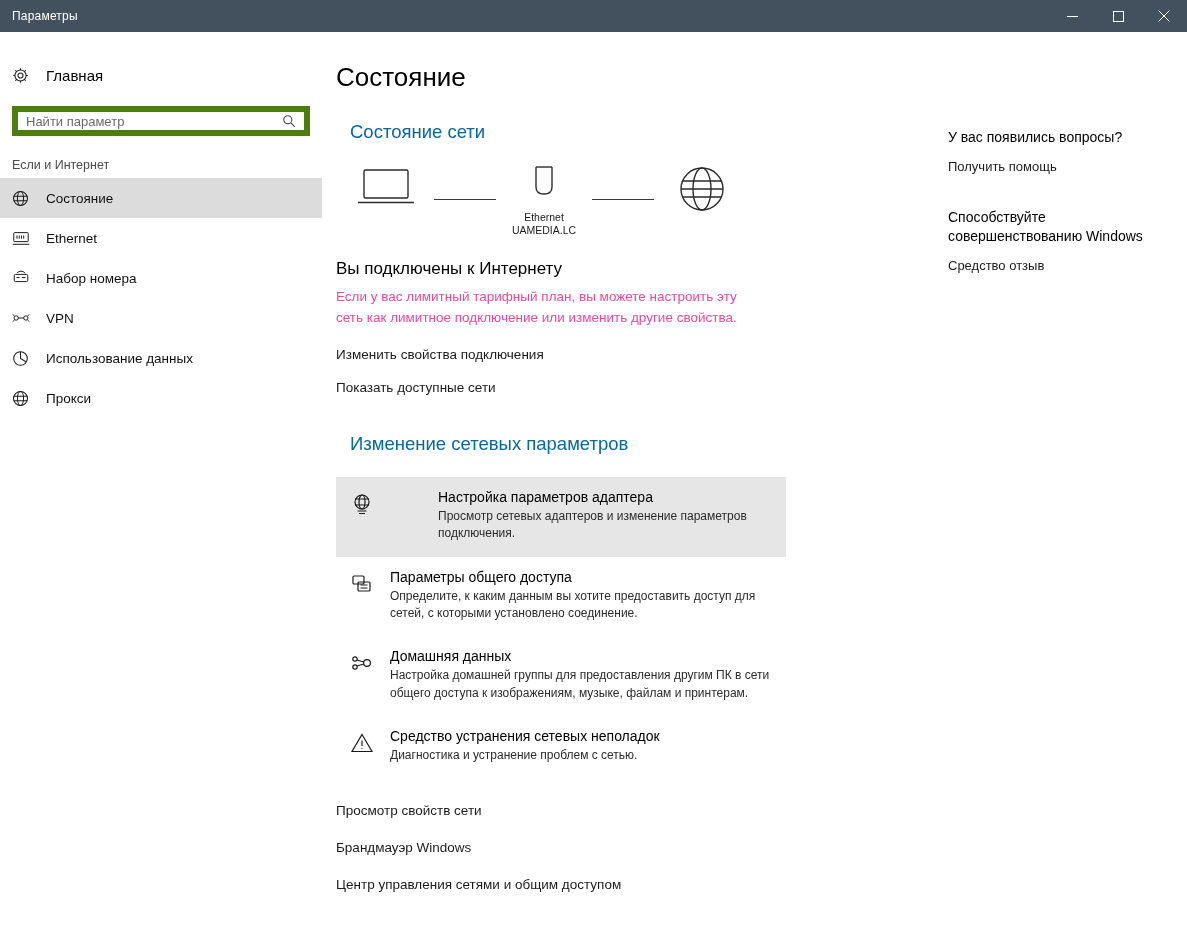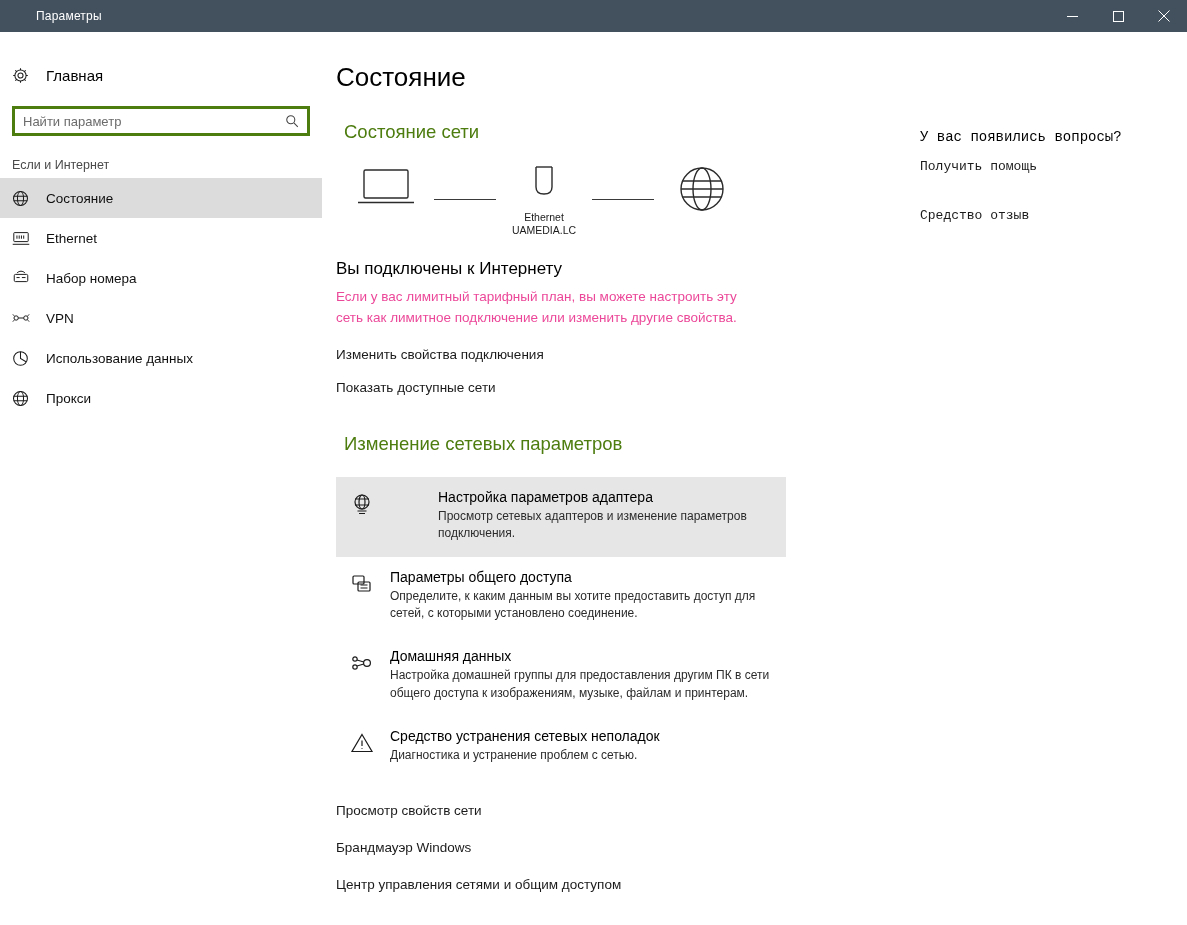--- a/index.html
+++ b/index.html
@@ -14,21 +14,20 @@
 
   
   .titlebar {
     height: 32px;
     background: #43515e;
     color: #ffffff;
     display: flex;
     align-items: center;
     justify-content: space-between;
     user-select: none;
-    padding-left: 24px;
   }
   .titlebar .title {
     font-size: 12px;
     padding-left: 12px;
     letter-spacing: 0.2px;
   }
   .winbuttons { display: flex; height: 32px; }
   .winbtn {
     width: 46px; height: 32px;
     display: flex; align-items: center; justify-content: center;
@@ -69,21 +68,21 @@
   }
   .home-row .label {
     font-size: 15px;
     color: #000;
     padding-left: 6px;
   }
 
   .search-box {
     margin: 0 12px 22px 12px;
     height: 30px;
-    border: 3px solid #4d7c0f;
+    border: 6px solid #4d7c0f;
     display: flex;
     align-items: center;
     background: #fff;
   }
   .search-box input {
     flex: 1 1 auto;
     border: 0;
     outline: none;
     font-size: 13px;
     font-family: "Liberation Sans", sans-serif;
@@ -125,22 +124,22 @@
   
   .page-title {
     font-size: 26px;
     font-weight: normal;
     color: #000;
     margin: 0 0 28px 0;
   }
   .h2 {
     font-size: 18.5px;
     font-weight: normal;
-    margin: 0 0 22px 8px;
-    color: #4d7c0f;
+    margin: 0 0 22px 14px;
+    color: #0369a1;
   }
   .h2.mt { margin-top: 38px; }
 
   
   .net-diagram {
     display: flex;
     align-items: flex-start;
     height: 78px;
     margin-bottom: 16px;
     padding-left: 2px;
@@ -213,23 +212,22 @@
     max-width: 398px;
   }
 
   .bottom-links { margin-top: 24px; padding-left: 0; }
   .bottom-links .link { margin-bottom: 22px; }
 
   
   .rail {
     position: absolute;
     top: 96px;
-    left: 920px;
+    left: 948px;
     width: 240px;
-    font-family: Liberation Mono, monospace;
   }
   .rail .rail-head {
     font-size: 14px;
     color: #000;
     margin-bottom: 12px;
     line-height: 1.35;
   }
   .rail .rail-link {
     display: block;
     font-size: 13px;
@@ -505,18 +503,22 @@
       <a class="link">Брандмауэр Windows</a>
       <a class="link">Центр управления сетями и общим доступом</a>
     </div>
 
     <div class="rail">
       <div class="grp">
         <div class="rail-head">У вас появились вопросы?</div>
         <a class="rail-link">Получить помощь</a>
       </div>
       <div class="grp">
+        <div class="rail-head">
+          <span>Способствуйте</span><br>
+          <span>совершенствованию Windows</span>
+        </div>
         <a class="rail-link">Средство отзыв</a>
       </div>
     </div>
 
   </div>
 </div>
 
 </body></html>

